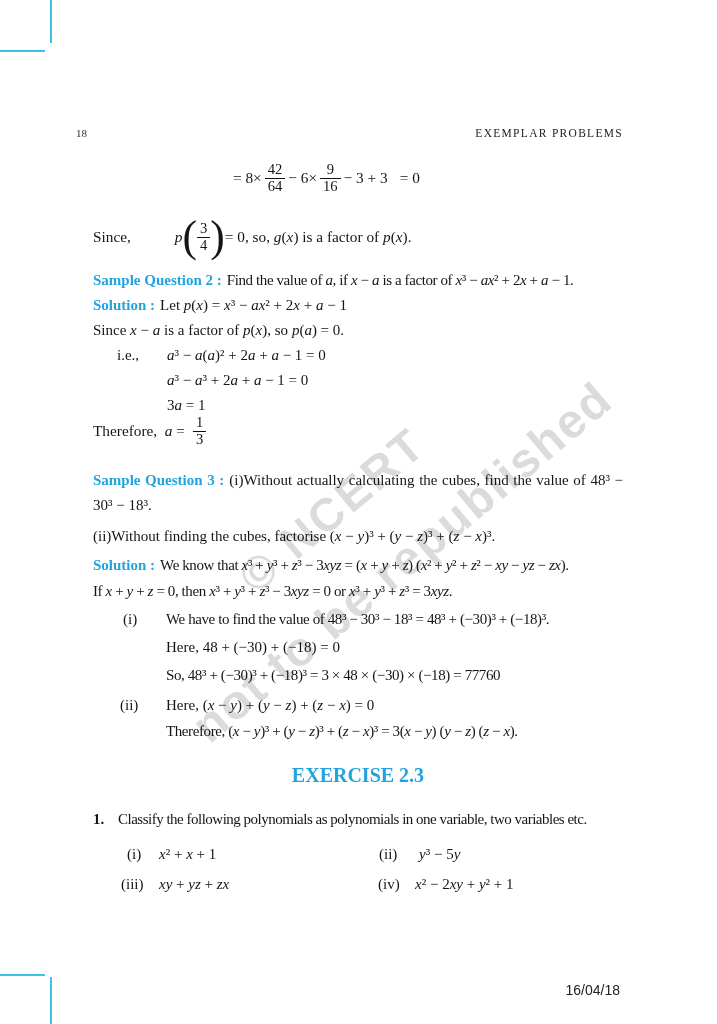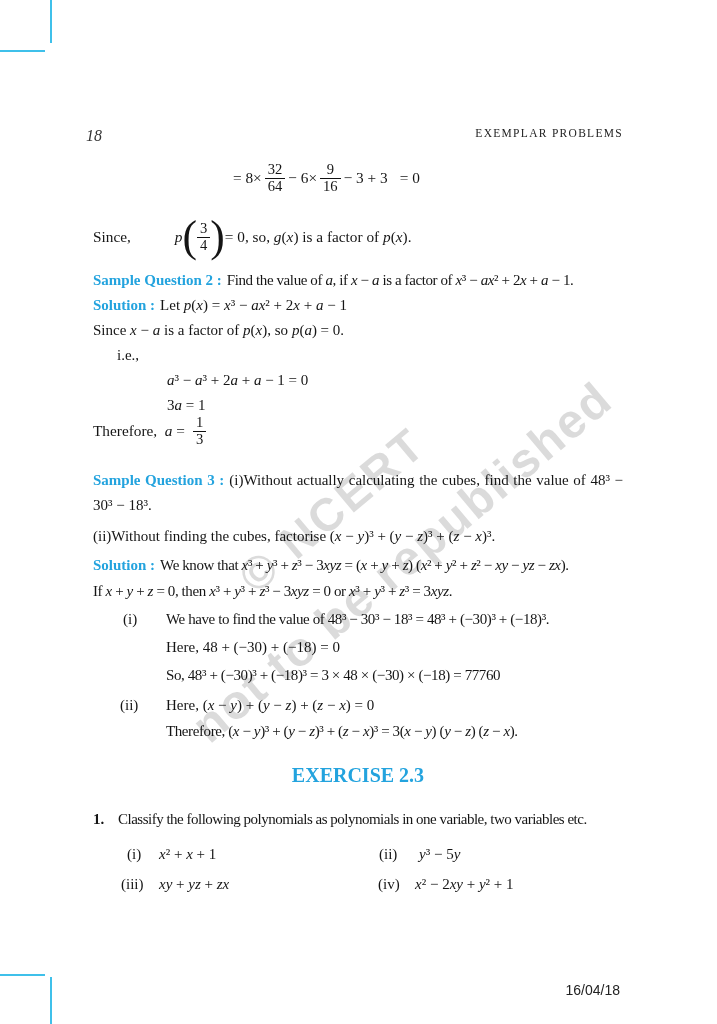--- a/index.html
+++ b/index.html
@@ -23,21 +23,21 @@
        transform:translate(-50%,-50%) rotate(-40deg);}
   
   .layer{position:absolute;inset:0;z-index:1;}
   .abs{position:absolute;}
   .line{position:absolute;left:93px;width:530px;white-space:nowrap;line-height:19px;}
   .line .in{position:absolute;top:0;white-space:nowrap;}
   .j{white-space:normal;text-align:justify;line-height:24.5px;}
   .tight{letter-spacing:-0.4px;}
   .blue{color:#23a3de;font-weight:bold;}
   .hd{margin-right:5px;}
-  .header-num{left:86px;top:127px;font-size:16px;color:#333;font-style:italic;}
+  .header-num{left:76px;top:127px;font-size:11px;color:#333;}
   .header-title{right:94px;top:127px;font-size:11.5px;letter-spacing:1.3px;color:#222;margin-left:48px;}
   .eqrow{display:flex;align-items:center;gap:3px;font-size:15.3px;}
   .frac{display:inline-block;vertical-align:middle;text-align:center;line-height:1.08;font-size:14.6px;}
   .frac .fn{display:block;border-bottom:1.4px solid #111;padding:0 3px;}
   .frac .fd{display:block;padding:0 3px;}
   .bp{font-size:285%;font-weight:400;line-height:0;vertical-align:middle;position:relative;top:-1px;}
   .exercise{top:766px;text-align:center;font-size:20px;}
   .footer{top:982px;right:97px;font-family:"Liberation Sans",sans-serif;font-size:14px;color:#222;}
   i{font-style:italic;}
 </style>
@@ -55,21 +55,21 @@
   <div class="wm wm2">not to be republished</div>
 
   <div class="layer">
 
     <div class="abs header-num">18</div>
     <div class="abs header-title">EXEMPLAR PROBLEMS</div>
 
     <div class="abs eqrow" style="left:233px;top:162px;">
       <span>= 8×</span>
       <span class="frac">
-          <span class="fn">32</span>
+          <span class="fn">42</span>
           <span class="fd">64</span>
         </span>
       <span>− 6×</span>
       <span class="frac">
           <span class="fn">9</span>
           <span class="fd">16</span>
         </span>
       <span>− 3 + 3</span>
       <span style="margin-left:9px;">= 0</span>
     </div>
@@ -91,20 +91,21 @@
     </div>
 
     <div class="line" style="top:296px;">
       <b class="blue hd">Solution :</b><span>Let <i>p</i>(<i>x</i>) = <i>x</i>³ − <i>ax</i>² + 2<i>x</i> + <i>a</i> − 1</span>
     </div>
 
     <div class="line" style="top:321px;">Since <i>x</i> − <i>a</i> is a factor of <i>p</i>(<i>x</i>), so <i>p</i>(<i>a</i>) = 0.</div>
 
     <div class="line" style="top:346px;height:19px;">
       <span class="in" style="left:24px;">i.e.,</span>
+      <span class="in" style="left:74px;"><i>a</i>³ − <i>a</i>(<i>a</i>)² + 2<i>a</i> + <i>a</i> − 1 = 0</span>
     </div>
 
     <div class="line" style="top:371px;height:19px;">
       <span class="in" style="left:74px;"><i>a</i>³ − <i>a</i>³ + 2<i>a</i> + <i>a</i> − 1 = 0</span>
     </div>
 
     <div class="line" style="top:396px;height:19px;">
       <span class="in" style="left:74px;">3<i>a</i> = 1</span>
     </div>
 

